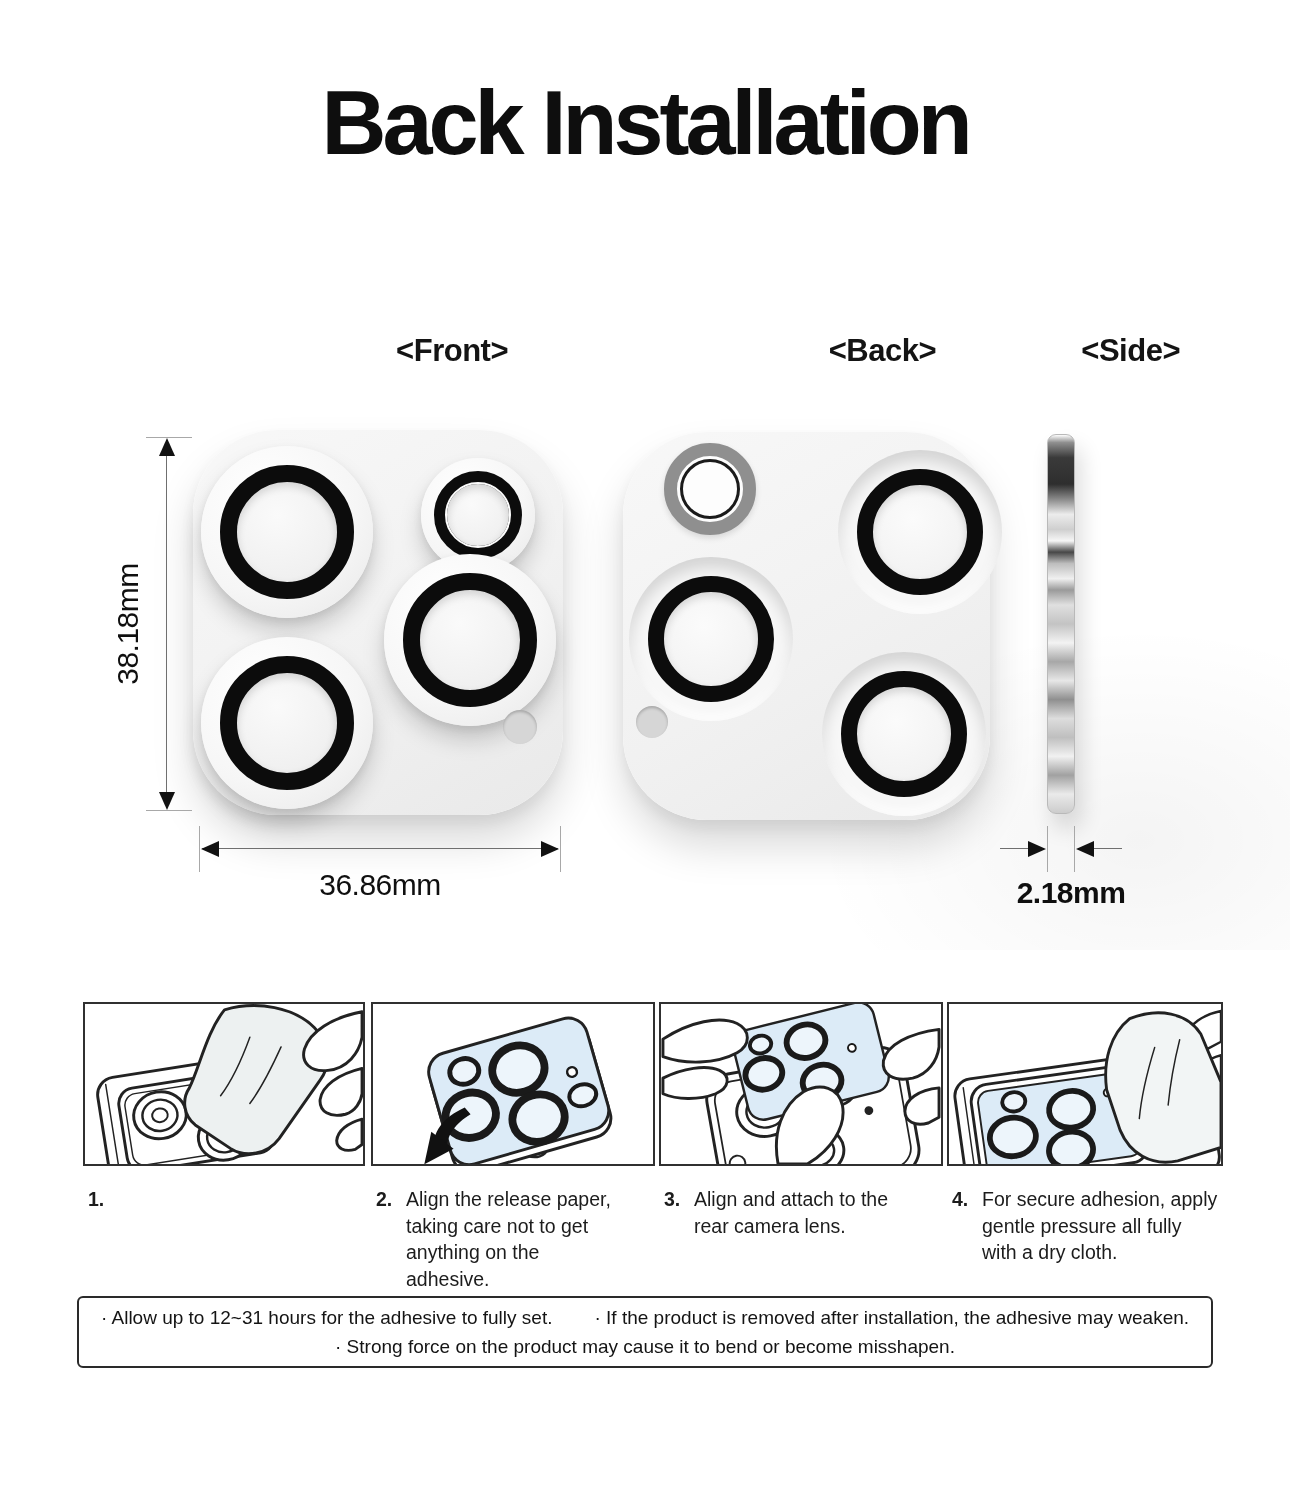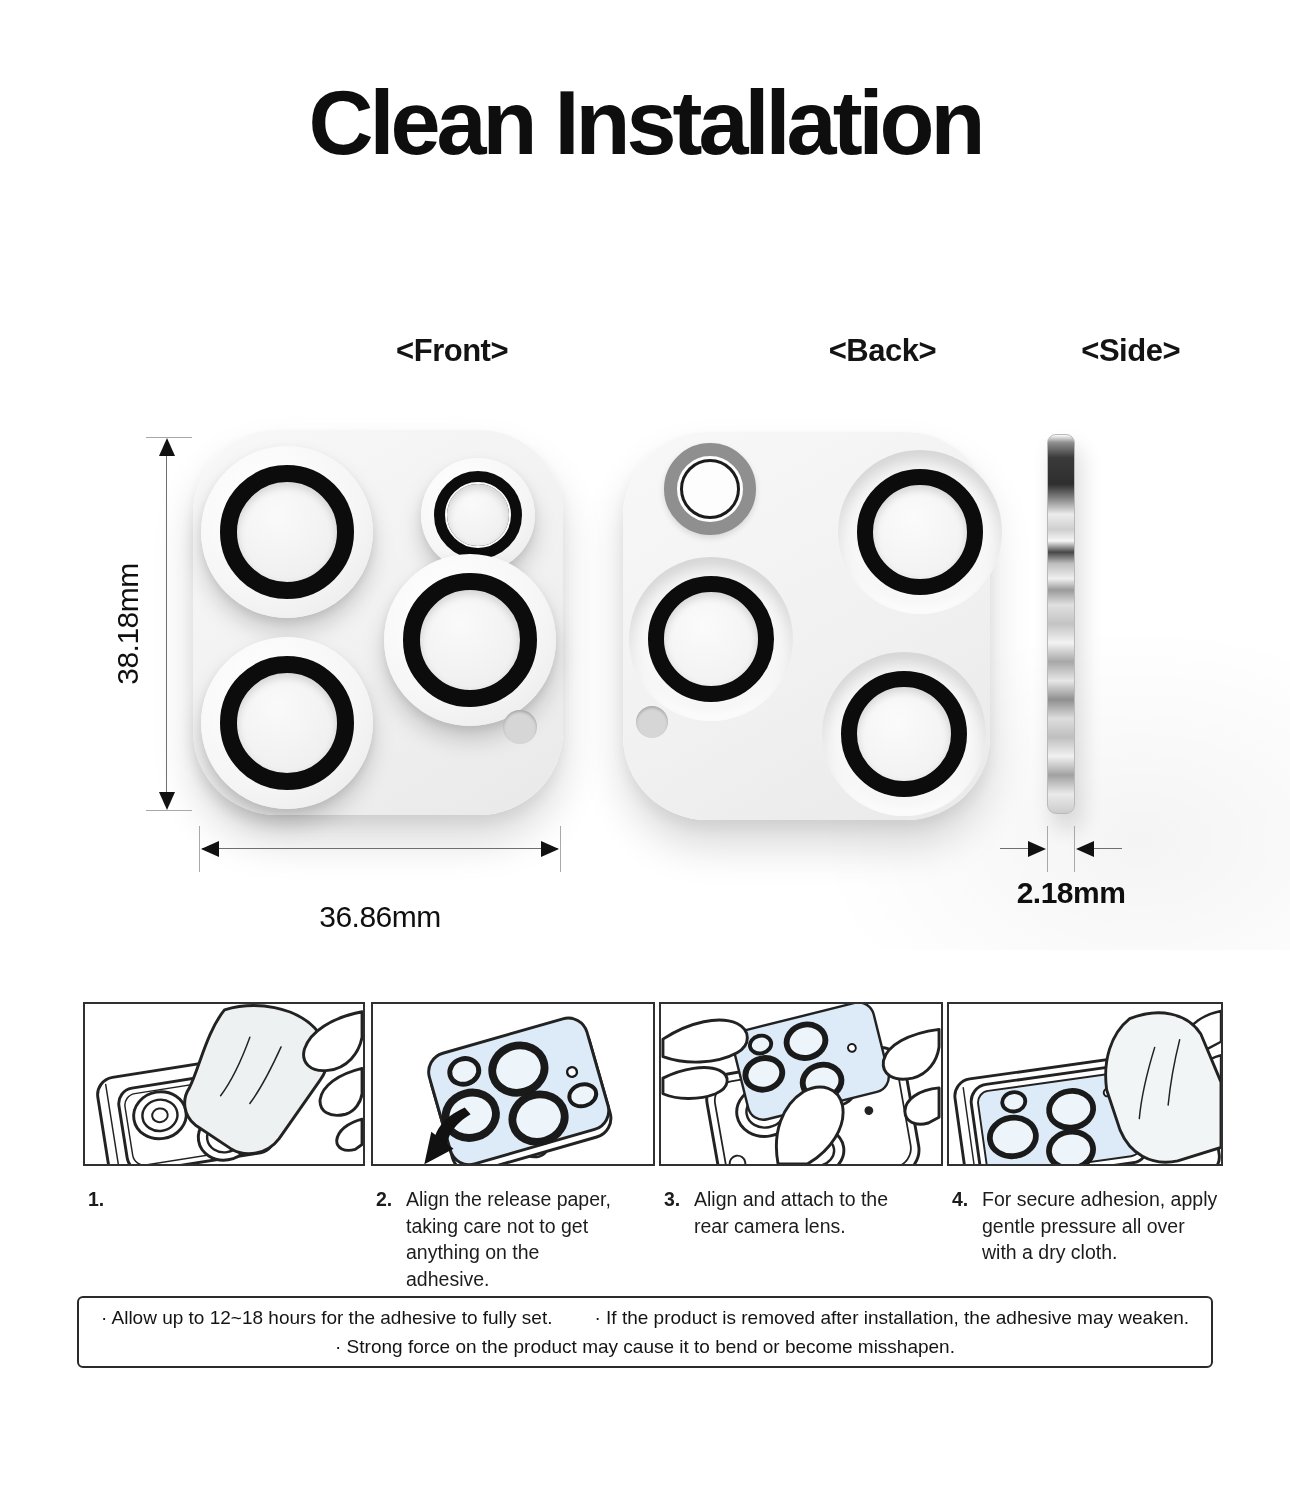--- a/index.html
+++ b/index.html
@@ -89,21 +89,21 @@
              border:2px solid #2a2a2a;border-radius:6px;box-sizing:border-box;background:#fff;
              display:flex;flex-direction:column;align-items:center;justify-content:center;
              font-size:19px;color:#141414;line-height:1.55;}
   .notes-row{display:flex;gap:42px;white-space:nowrap;}
 </style>
 </head>
 <body>
 
 <div class="page">
 
-  <div class="title">Clean Installation</div>
+  <div class="title">Back Installation</div>
 
   <div class="diagram-shade"></div>
 
   <div class="view-label lbl-front">&lt;Front&gt;</div>
   <div class="view-label lbl-back">&lt;Back&gt;</div>
   <div class="view-label lbl-side">&lt;Side&gt;</div>
 
   <div class="plate plate-front">
     <div class="bump" style="left:8px;top:16px;width:172px;height:172px;"></div>
     <div class="ring" style="left:27px;top:35px;width:100px;height:100px;"></div>
@@ -144,21 +144,21 @@
   <div class="dim-line" style="left:166px;top:440px;width:1px;height:368px;"></div>
   <div class="arr arr-up" style="left:159px;top:438px;"></div>
   <div class="arr arr-down" style="left:159px;top:792px;"></div>
   <div class="dim-label dim-label-v">38.18mm</div>
 
   <div class="dim-tick" style="left:199px;top:826px;width:1px;height:46px;"></div>
   <div class="dim-tick" style="left:560px;top:826px;width:1px;height:46px;"></div>
   <div class="dim-line" style="left:202px;top:848px;width:356px;height:1px;"></div>
   <div class="arr arr-left" style="left:201px;top:841px;"></div>
   <div class="arr arr-right" style="left:541px;top:841px;"></div>
-  <div class="dim-label" style="left:200px;top:900px;width:360px;">36.86mm</div>
+  <div class="dim-label" style="left:200px;top:868px;width:360px;">36.86mm</div>
 
   <div class="dim-line" style="left:1000px;top:848px;width:44px;height:1px;"></div>
   <div class="dim-line" style="left:1078px;top:848px;width:44px;height:1px;"></div>
   <div class="dim-tick" style="left:1047px;top:826px;width:1px;height:46px;"></div>
   <div class="dim-tick" style="left:1074px;top:826px;width:1px;height:46px;"></div>
   <div class="arr arr-right" style="left:1028px;top:841px;"></div>
   <div class="arr arr-left" style="left:1076px;top:841px;"></div>
   <div class="dim-label" style="left:986px;top:876px;width:170px;font-weight:bold;">2.18mm</div>
 
   <div class="panel p1">
@@ -275,26 +275,26 @@
   <div class="step s2">
     <span class="step-num">2.</span>
     <span class="step-text">Align the release paper, taking care not to get anything on the adhesive.</span>
   </div>
   <div class="step s3">
     <span class="step-num">3.</span>
     <span class="step-text">Align and attach to the rear camera lens.</span>
   </div>
   <div class="step s4">
     <span class="step-num">4.</span>
-    <span class="step-text">For secure adhesion, apply gentle pressure all over with a dry cloth.</span>
+    <span class="step-text">For secure adhesion, apply gentle pressure all fully with a dry cloth.</span>
   </div>
 
   <div class="notes-box">
     <div class="notes-row">
-      <span>· Allow up to 12~18 hours for the adhesive to fully set.</span>
+      <span>· Allow up to 12~31 hours for the adhesive to fully set.</span>
       <span>· If the product is removed after installation, the adhesive may weaken.</span>
     </div>
     <div class="notes-row">
       <span>· Strong force on the product may cause it to bend or become misshapen.</span>
     </div>
   </div>
 
 </div>
 
 </body></html>

